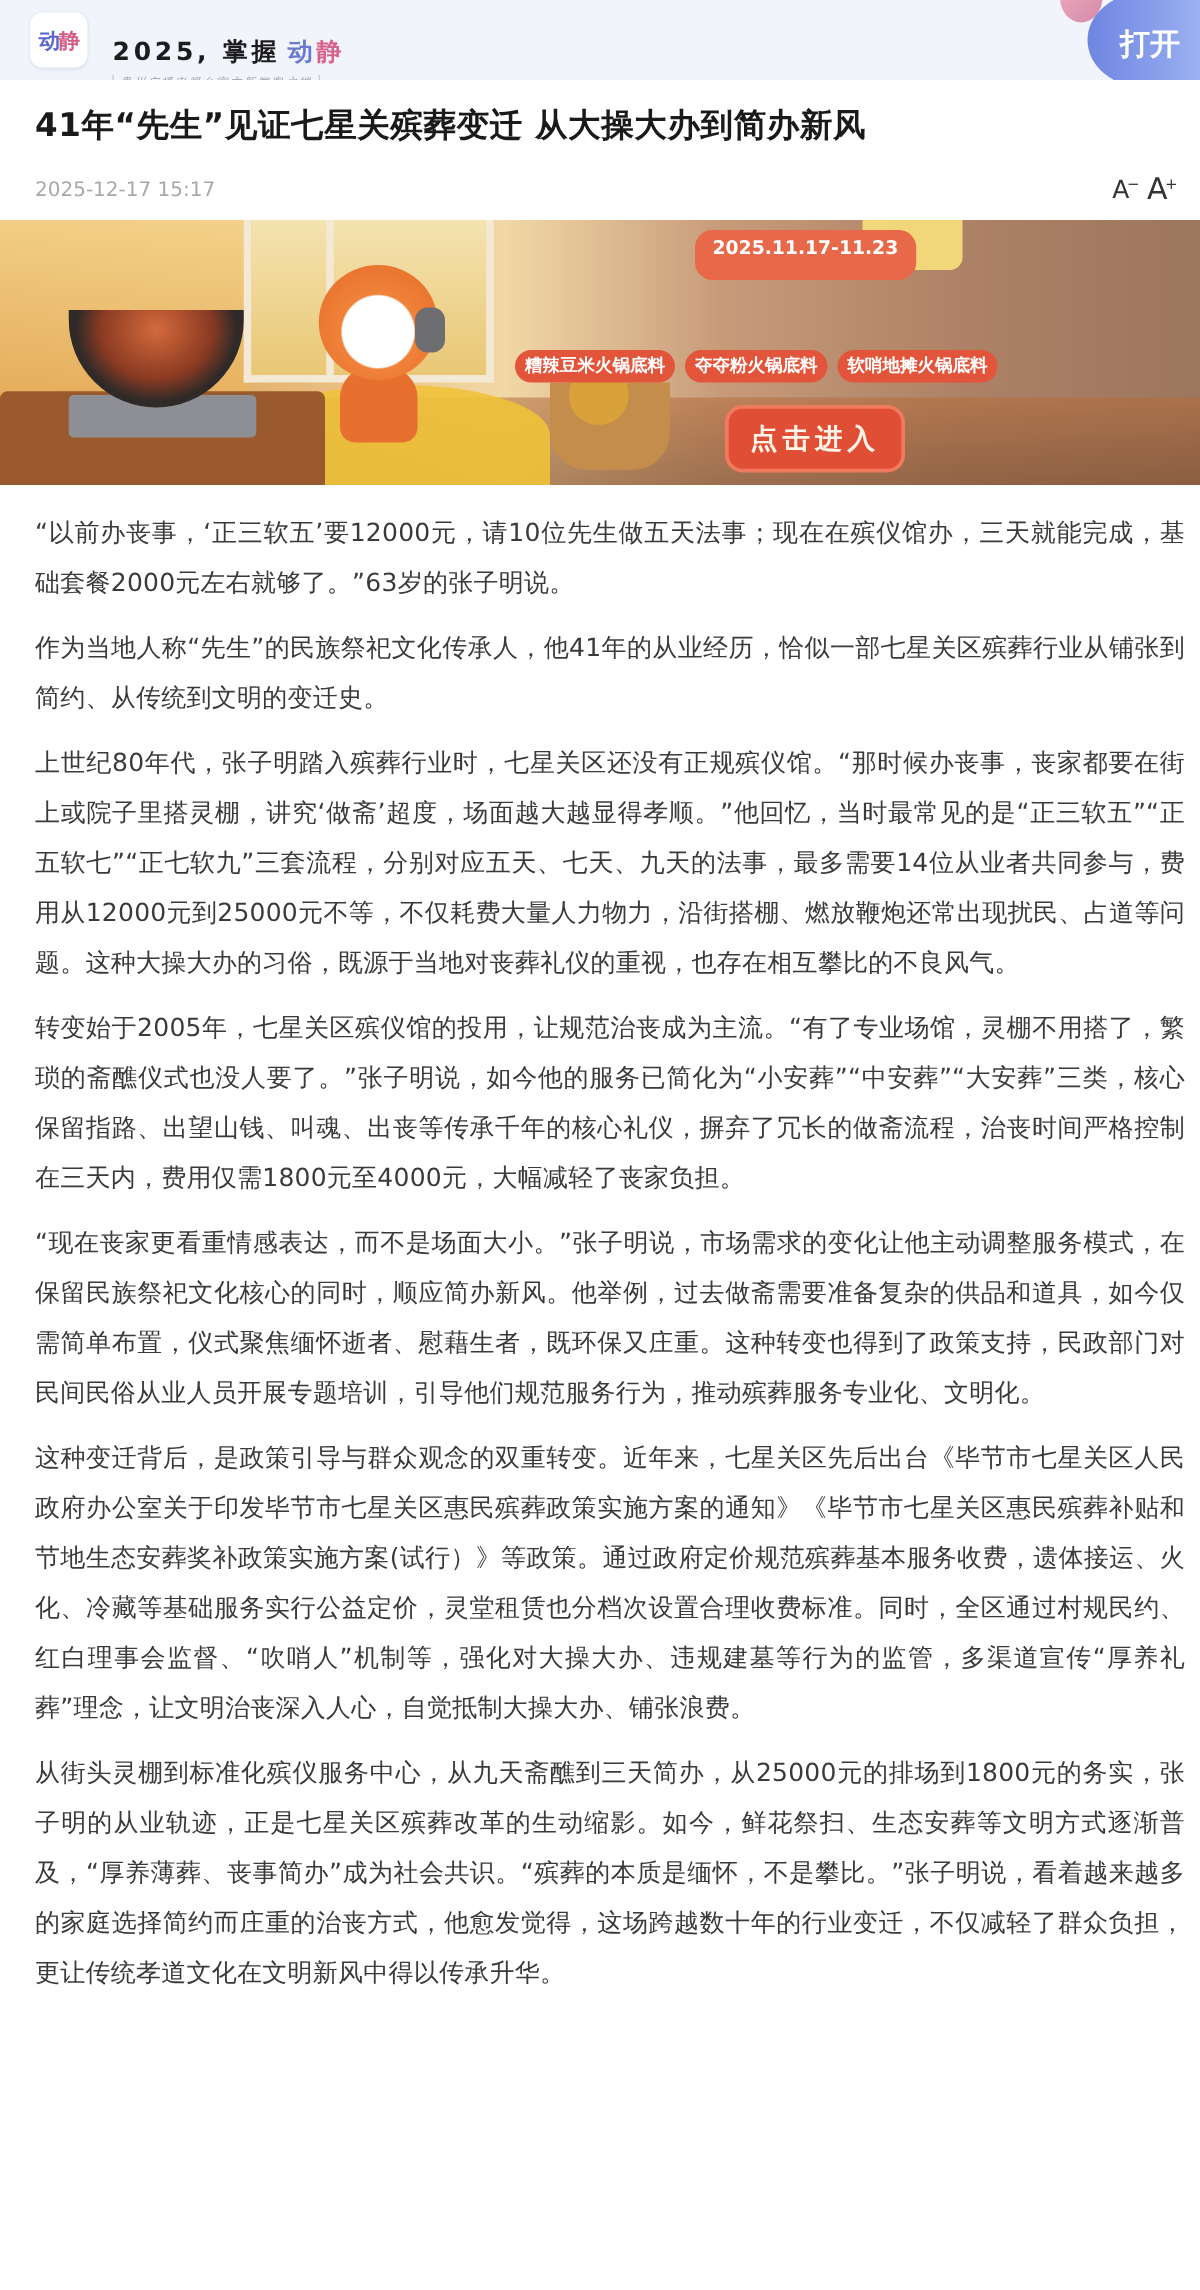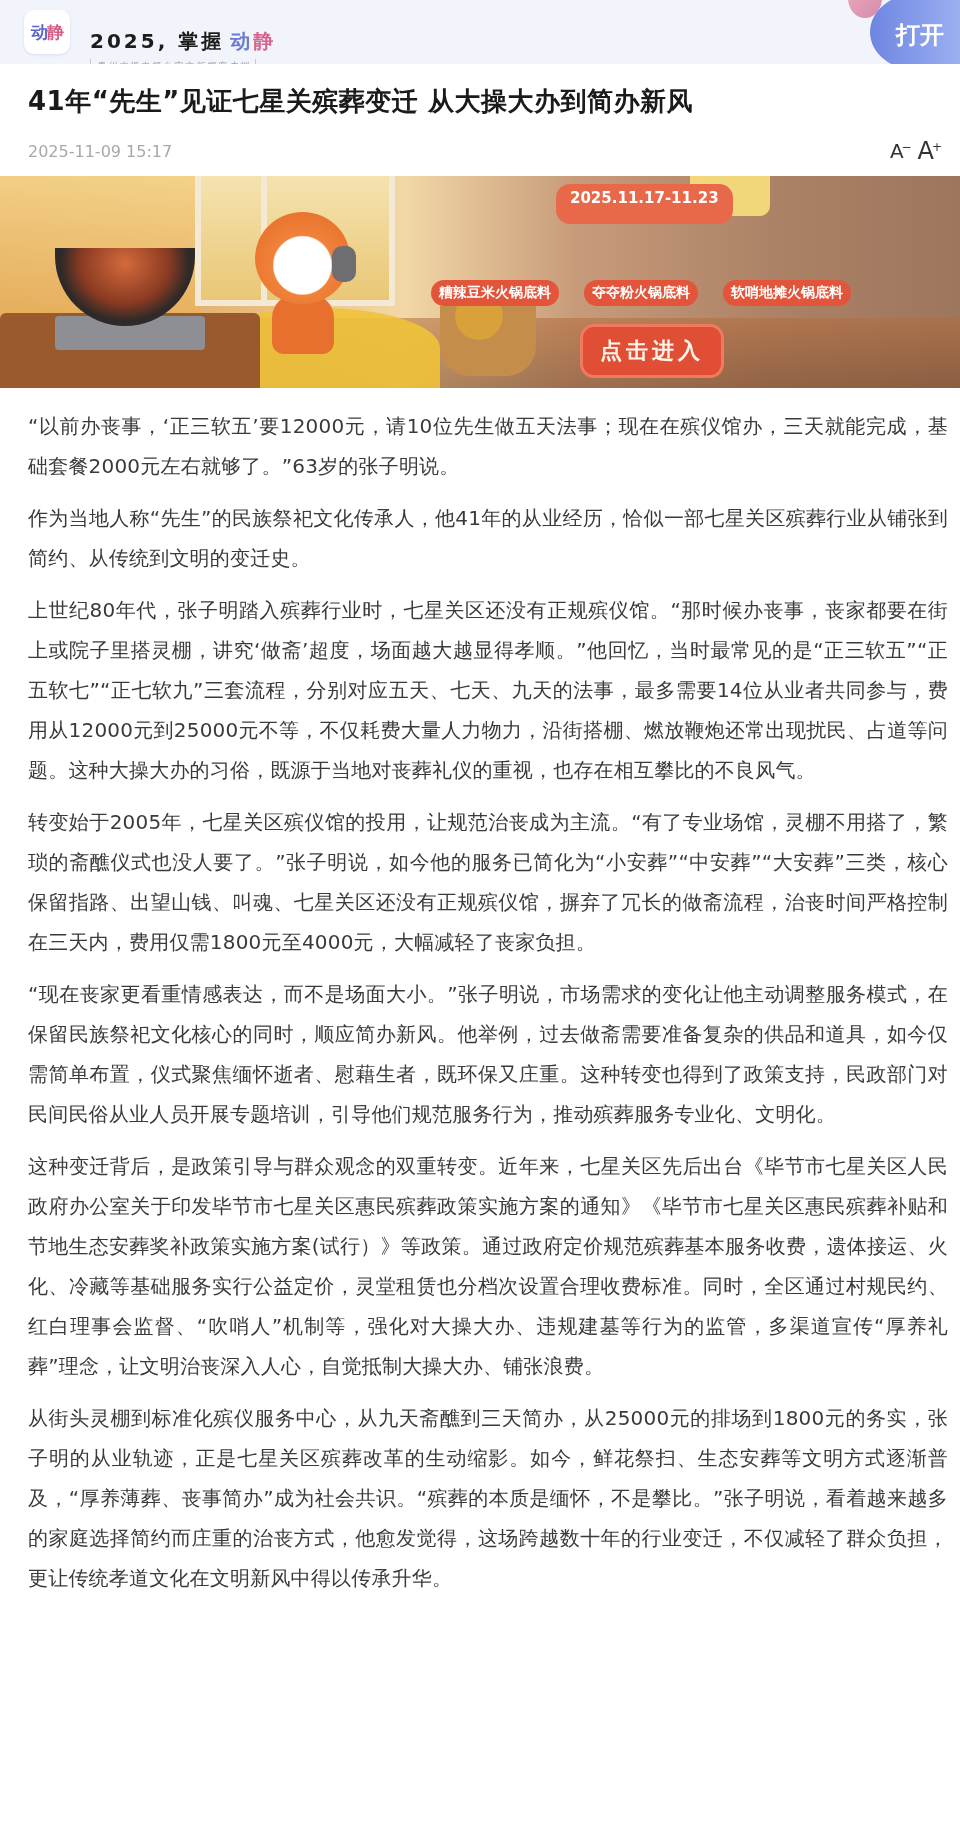--- a/index.html
+++ b/index.html
@@ -89,21 +89,21 @@
     position: absolute; left: 556px; top: 8px; height: 40px; padding: 0 14px;
     background: #e8694a; border-radius: 14px;
     color: #fff; font-size: 15px; font-weight: bold; line-height: 28px;
   }
   .promo-title {
     position: absolute; left: 410px; top: 40px; white-space: nowrap;
     color: #fff; font-size: 40px; font-weight: bold; letter-spacing: 2px;
     text-shadow: 0 0 6px #e2543a, 0 0 3px #e2543a, 2px 2px 0 #e2543a, -2px -2px 0 #e2543a, 2px -2px 0 #e2543a, -2px 2px 0 #e2543a;
   }
   .promo-title span { margin-right: 14px; }
-  .promo-tags { position: absolute; left: 431px; top: 104px; display: flex; gap: 25px; }
+  .promo-tags { position: absolute; left: 412px; top: 104px; display: flex; gap: 8px; }
   .promo-tag {
     background: #e3553b; color: #fff; font-size: 14px; font-weight: bold;
     padding: 4px 8px; border-radius: 14px; white-space: nowrap;
   }
   .promo-enter {
     position: absolute; left: 580px; top: 148px; width: 144px; height: 54px;
     background: #e04f35; border: 3px solid #f07a5d; border-radius: 14px;
     color: #fff5e8; font-size: 22px; font-weight: bold; letter-spacing: 4px;
     display: flex; align-items: center; justify-content: center; cursor: pointer;
   }
@@ -129,21 +129,21 @@
     </div>
     <div class="line2">贵州广播电视台官方新闻客户端</div>
   </div>
   <div class="pink-bubble"></div>
   <div class="open-btn">打开</div>
 </header>
 
 <section class="article-head">
   <h1 class="article-title">41年“先生”见证七星关殡葬变迁 从大操大办到简办新风</h1>
   <div class="meta-row">
-    <span class="pub-time">2025-11-09 15:17</span>
+    <span class="pub-time">2025-12-17 15:17</span>
     <div class="font-ctrls">
       <span class="font-btn"><span>A</span><sup>−</sup></span>
       <span class="font-btn big"><span>A</span><sup>+</sup></span>
     </div>
   </div>
 </section>
 
 <section class="banner">
   <div class="wall"></div>
   <div class="window"></div>
@@ -165,17 +165,17 @@
     <span class="promo-tag">夺夺粉火锅底料</span>
     <span class="promo-tag">软哨地摊火锅底料</span>
   </div>
   <div class="promo-enter">点击进入</div>
 </section>
 
 <article class="article-body">
   <p>“以前办丧事，‘正三软五’要12000元，请10位先生做五天法事；现在在殡仪馆办，三天就能完成，基础套餐2000元左右就够了。”63岁的张子明说。</p>
   <p>作为当地人称“先生”的民族祭祀文化传承人，他41年的从业经历，恰似一部七星关区殡葬行业从铺张到简约、从传统到文明的变迁史。</p>
   <p>上世纪80年代，张子明踏入殡葬行业时，七星关区还没有正规殡仪馆。“那时候办丧事，丧家都要在街上或院子里搭灵棚，讲究‘做斋’超度，场面越大越显得孝顺。”他回忆，当时最常见的是“正三软五”“正五软七”“正七软九”三套流程，分别对应五天、七天、九天的法事，最多需要14位从业者共同参与，费用从12000元到25000元不等，不仅耗费大量人力物力，沿街搭棚、燃放鞭炮还常出现扰民、占道等问题。这种大操大办的习俗，既源于当地对丧葬礼仪的重视，也存在相互攀比的不良风气。</p>
-  <p>转变始于2005年，七星关区殡仪馆的投用，让规范治丧成为主流。“有了专业场馆，灵棚不用搭了，繁琐的斋醮仪式也没人要了。”张子明说，如今他的服务已简化为“小安葬”“中安葬”“大安葬”三类，核心保留指路、出望山钱、叫魂、七星关区还没有正规殡仪馆，摒弃了冗长的做斋流程，治丧时间严格控制在三天内，费用仅需1800元至4000元，大幅减轻了丧家负担。</p>
+  <p>转变始于2005年，七星关区殡仪馆的投用，让规范治丧成为主流。“有了专业场馆，灵棚不用搭了，繁琐的斋醮仪式也没人要了。”张子明说，如今他的服务已简化为“小安葬”“中安葬”“大安葬”三类，核心保留指路、出望山钱、叫魂、出丧等传承千年的核心礼仪，摒弃了冗长的做斋流程，治丧时间严格控制在三天内，费用仅需1800元至4000元，大幅减轻了丧家负担。</p>
   <p>“现在丧家更看重情感表达，而不是场面大小。”张子明说，市场需求的变化让他主动调整服务模式，在保留民族祭祀文化核心的同时，顺应简办新风。他举例，过去做斋需要准备复杂的供品和道具，如今仅需简单布置，仪式聚焦缅怀逝者、慰藉生者，既环保又庄重。这种转变也得到了政策支持，民政部门对民间民俗从业人员开展专题培训，引导他们规范服务行为，推动殡葬服务专业化、文明化。</p>
   <p>这种变迁背后，是政策引导与群众观念的双重转变。近年来，七星关区先后出台《毕节市七星关区人民政府办公室关于印发毕节市七星关区惠民殡葬政策实施方案的通知》《毕节市七星关区惠民殡葬补贴和节地生态安葬奖补政策实施方案(试行）》等政策。通过政府定价规范殡葬基本服务收费，遗体接运、火化、冷藏等基础服务实行公益定价，灵堂租赁也分档次设置合理收费标准。同时，全区通过村规民约、红白理事会监督、“吹哨人”机制等，强化对大操大办、违规建墓等行为的监管，多渠道宣传“厚养礼葬”理念，让文明治丧深入人心，自觉抵制大操大办、铺张浪费。</p>
   <p>从街头灵棚到标准化殡仪服务中心，从九天斋醮到三天简办，从25000元的排场到1800元的务实，张子明的从业轨迹，正是七星关区殡葬改革的生动缩影。如今，鲜花祭扫、生态安葬等文明方式逐渐普及，“厚养薄葬、丧事简办”成为社会共识。“殡葬的本质是缅怀，不是攀比。”张子明说，看着越来越多的家庭选择简约而庄重的治丧方式，他愈发觉得，这场跨越数十年的行业变迁，不仅减轻了群众负担，更让传统孝道文化在文明新风中得以传承升华。</p>
 </article>
 
 </body></html>

